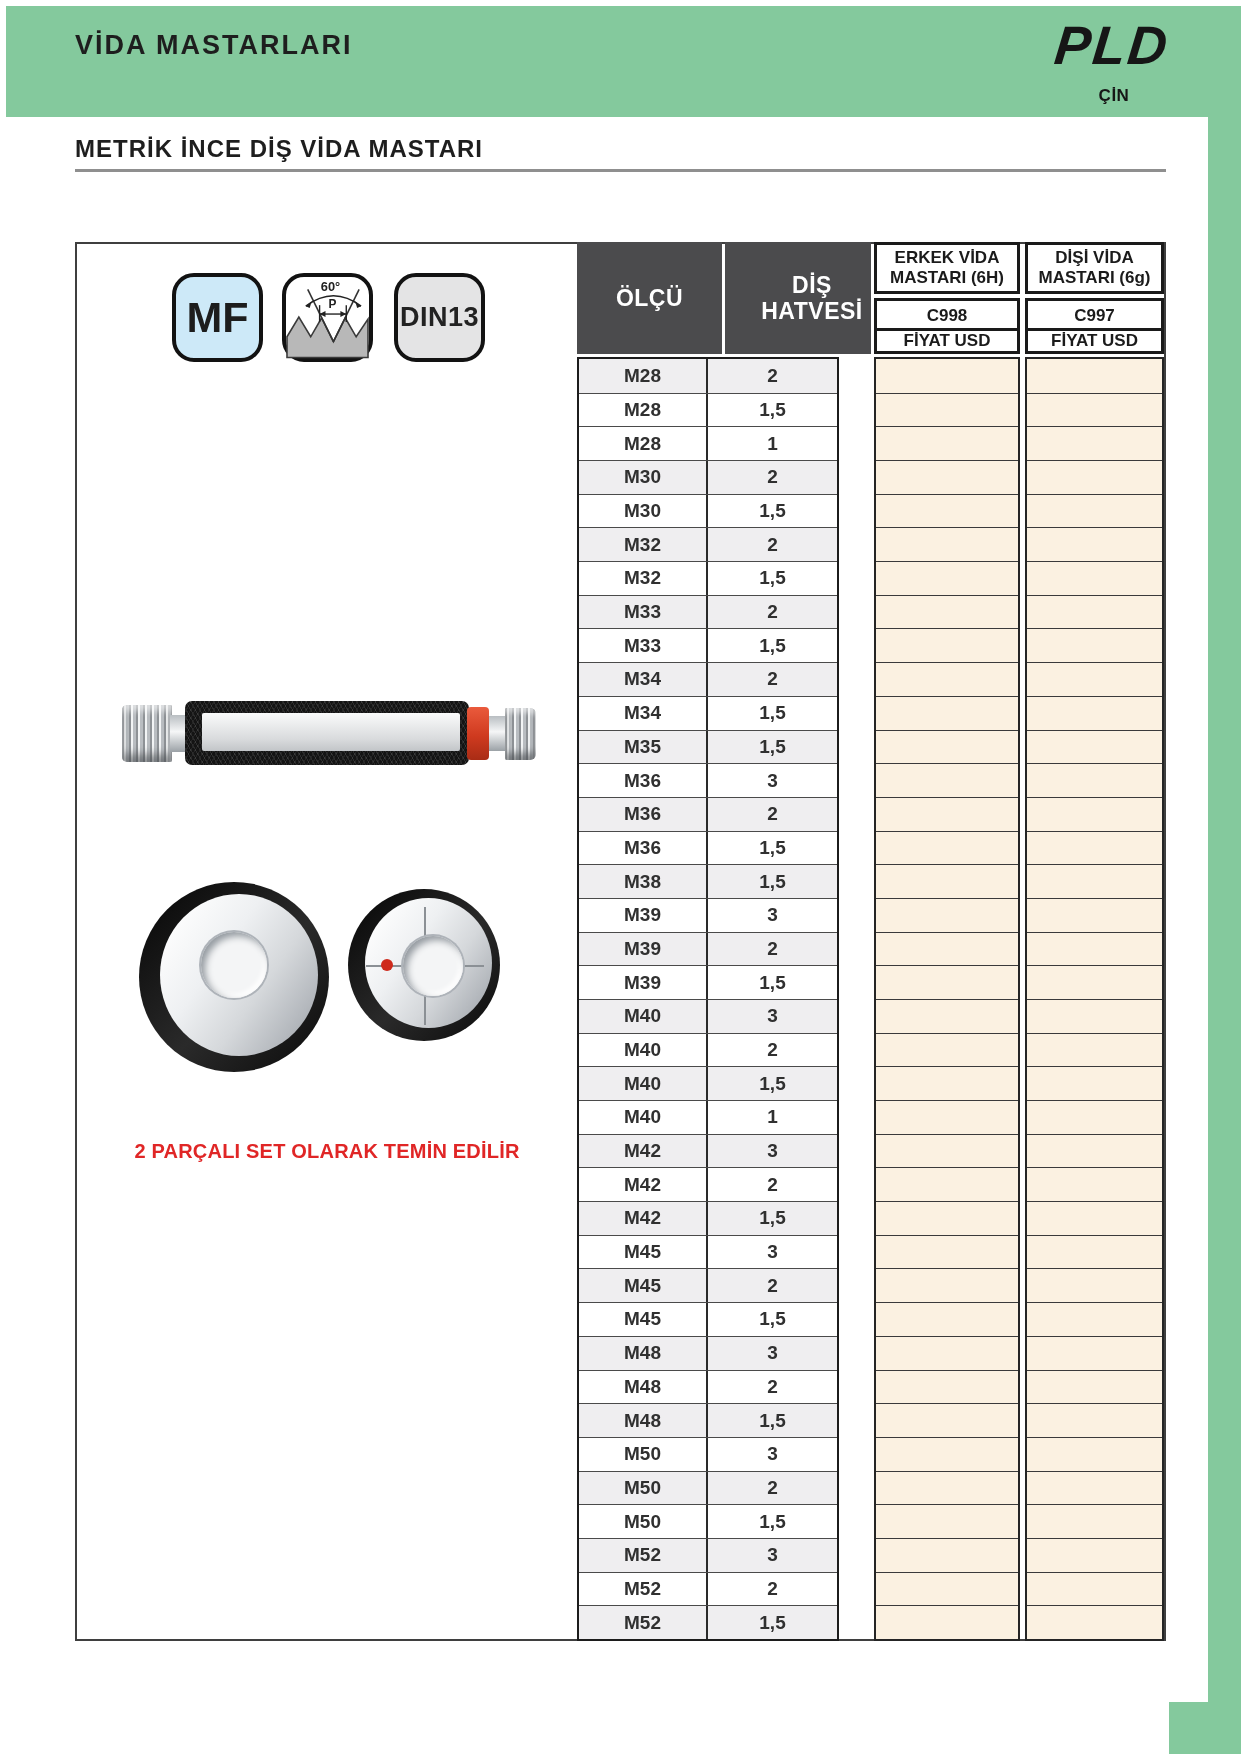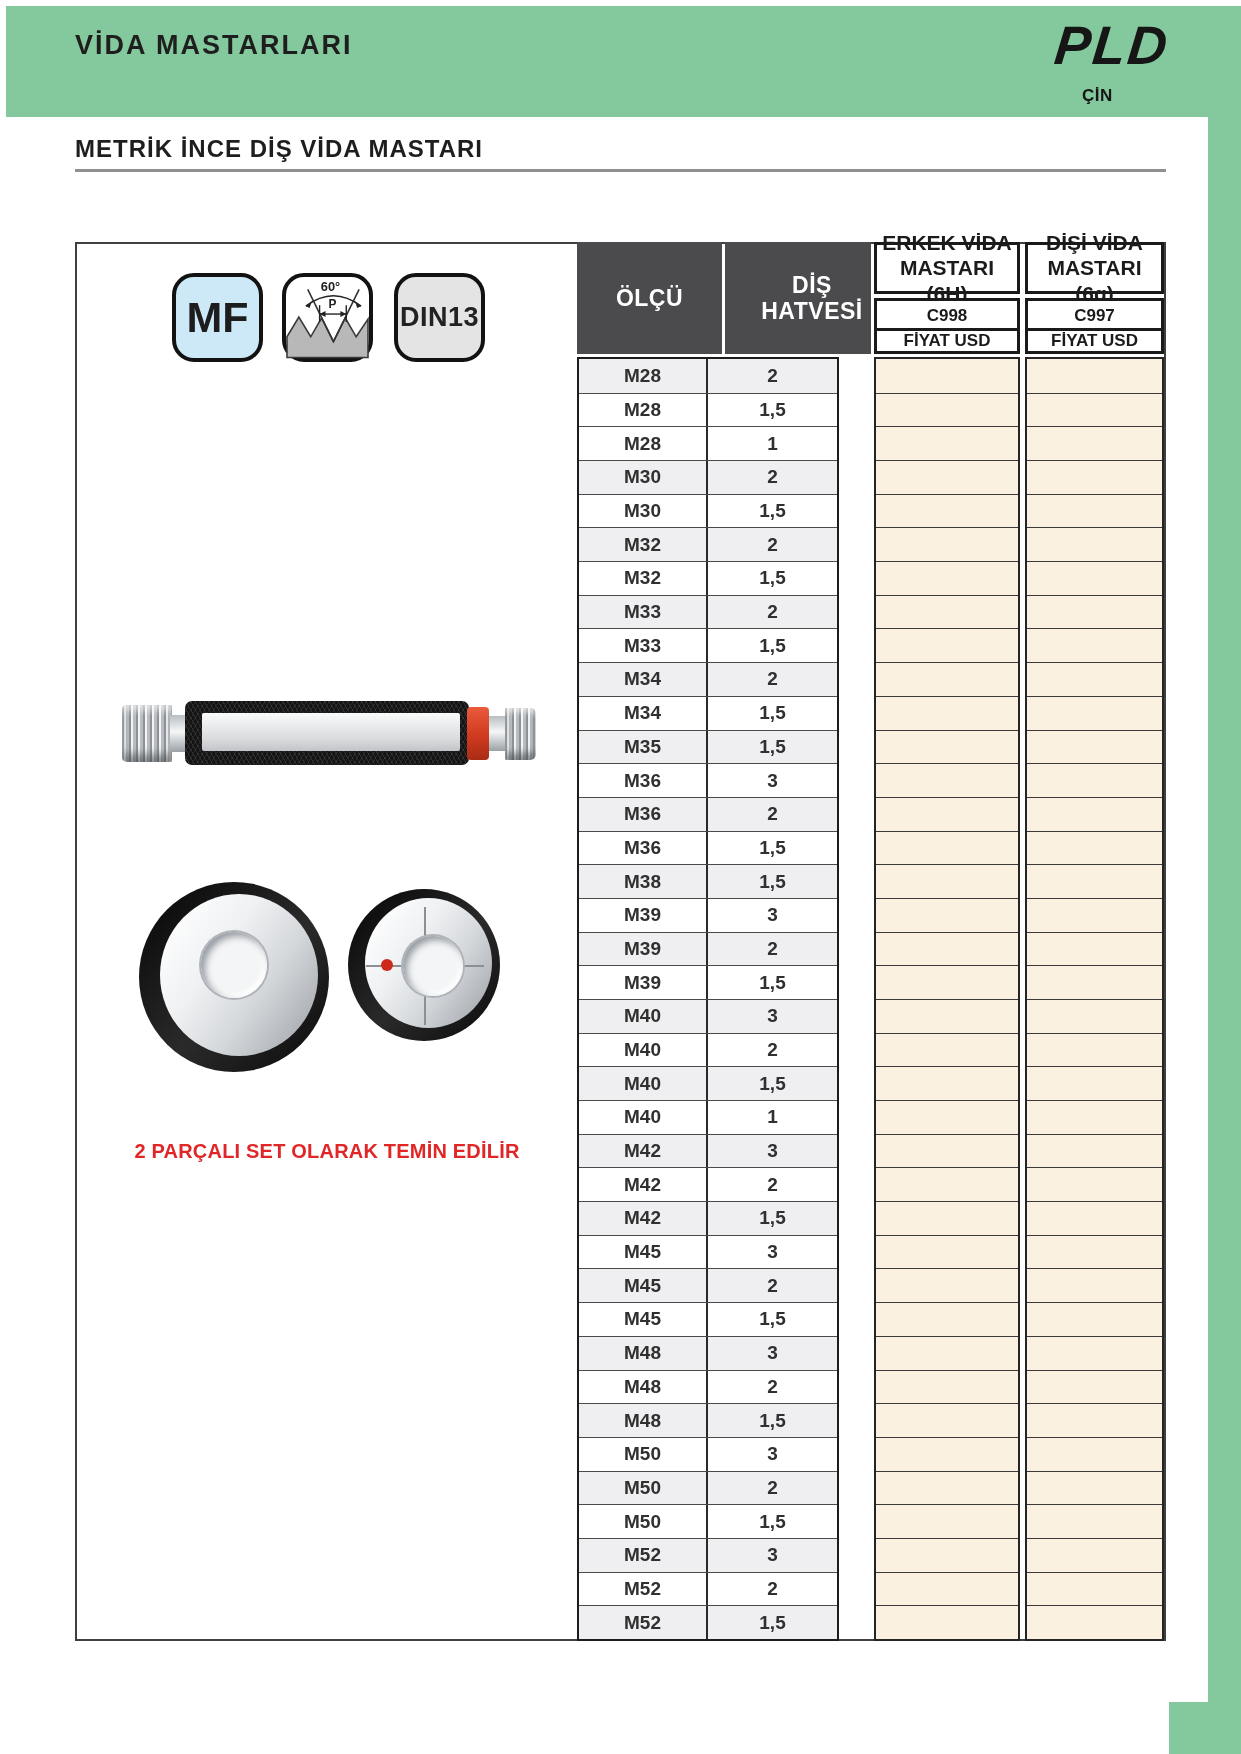--- a/index.html
+++ b/index.html
@@ -5,21 +5,21 @@
   html,body{margin:0;padding:0;background:#9a9a9a;}
   *{box-sizing:border-box;font-family:"Liberation Sans",sans-serif;}
   #page{position:relative;width:1241px;height:1754px;background:#fff;overflow:hidden;margin:0 auto;}
 
   
   .band{position:absolute;left:6px;top:6px;right:0;height:111px;background:#84c99d;}
   .right-strip{position:absolute;right:0;top:6px;width:33px;bottom:0;background:#84c99d;}
   .br-block{position:absolute;right:0;bottom:0;width:72px;height:52px;background:#84c99d;}
   .page-title{position:absolute;left:75px;top:30px;font-size:27px;font-weight:800;color:#1e1e1e;letter-spacing:2px;}
   .brand{position:absolute;right:72px;top:14px;font-size:54px;font-weight:900;font-style:italic;color:#161616;transform:skewX(-6deg);letter-spacing:2px;}
-  .country{position:absolute;left:1082px;top:86px;width:64px;font-size:17px;font-weight:800;color:#161616;letter-spacing:.5px;}
+  .country{position:absolute;left:1082px;top:86px;width:64px;text-align:center;font-size:17px;font-weight:800;color:#161616;letter-spacing:.5px;}
   .section-title{position:absolute;left:75px;top:135px;font-size:24px;font-weight:800;color:#1e1e1e;letter-spacing:1px;}
   .rule{position:absolute;left:75px;top:169px;width:1091px;height:3px;background:#8f8f8f;}
 
   
   .box{position:absolute;left:75px;top:242px;width:1091px;height:1399px;border:2px solid #3f3f3f;background:#fff;}
 
   
   .badge{position:absolute;top:29px;width:91px;height:89px;border:4px solid #121212;border-radius:22px;display:flex;align-items:center;justify-content:center;}
   .badge-mf{left:95px;background:#cde9f8;font-size:43px;font-weight:800;color:#1d1d1d;}
   .badge-thread{left:205px;background:#ffffff;padding:0;}
@@ -61,21 +61,21 @@
 
   
   .tbl{position:absolute;left:500px;top:-2px;width:589px;height:1399px;}
   .th-dark{position:absolute;top:0;height:112px;background:#4b4b4d;color:#fff;display:flex;align-items:center;justify-content:center;text-align:center;font-size:23px;font-weight:800;letter-spacing:.5px;line-height:1.15;}
   .th-size{left:0;width:145px;}
   .th-pitch{left:148px;width:146px;padding-left:28px;}
   .grp{position:absolute;top:0;height:112px;}
   .grp-a{left:297px;width:146px;}
   .grp-b{left:448px;width:139px;}
   .gbox{position:absolute;left:0;right:0;border:3px solid #1a1a1a;background:#fff;display:flex;align-items:center;justify-content:center;text-align:center;color:#1b1b1b;font-weight:800;}
-  .gbox-title{top:0;height:52px;font-size:21px;line-height:1.2;padding:0 4px;}
+  .gbox-title{top:0;height:52px;font-size:17px;line-height:1.2;padding:0 4px;}
   .gbox-code{top:56px;height:36px;font-size:17px;}
   .gbox-price{top:86px;height:26px;font-size:17px;}
 
   .body-left{position:absolute;left:0;top:115px;width:262px;bottom:0;border:2px solid #1c1c1c;background:#fff;display:grid;grid-auto-rows:1fr;}
   .trow{display:grid;grid-template-columns:1fr 1fr;}
   .trow + .trow{border-top:1.5px solid #4a4a4a;}
   .trow.shade{background:#efeef0;}
   .tc{display:flex;align-items:center;justify-content:center;font-size:19px;font-weight:700;color:#303030;}
   .tc-size{border-right:2px solid #2a2a2a;}
 

